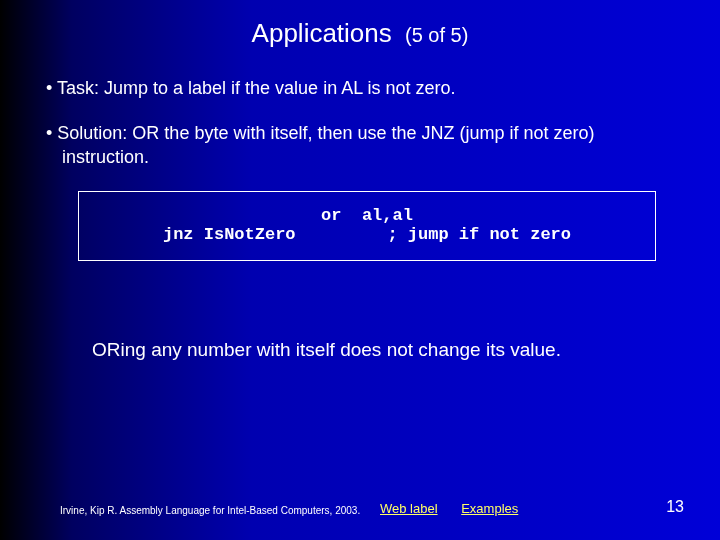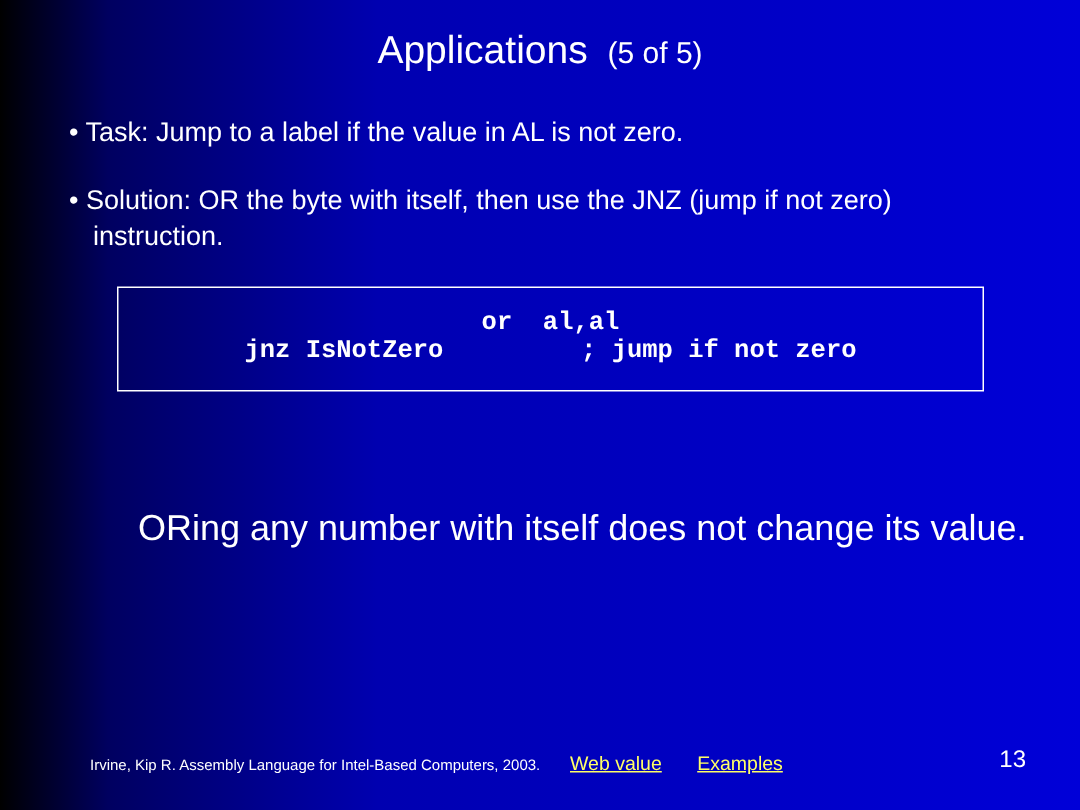--- a/index.html
+++ b/index.html
@@ -43,21 +43,21 @@
     margin: 10px 30px 0 46px;
     padding: 14px 18px 16px 18px;
     font-family: "Courier New", Courier, monospace;
     font-size: 17px;
     font-weight: bold;
     white-space: pre;
     color: #ffffff;
     text-align: center;
   }
   .note {
-    font-size: 24px;
+    font-size: 19px;
     margin: 78px 0 0 60px;
   }
   .footer {
     position: absolute;
     bottom: 24px;
     left: 0;
     width: 100%;
   }
   .footer-cite {
     position: absolute;
@@ -97,17 +97,17 @@
   <div class="bullet">Task: Jump to a label if the value in AL is not zero.</div>
   <div class="bullet">Solution: OR the byte with itself, then use the JNZ (jump if not zero) instruction.</div>
   <div class="code-box">or  al,al
 jnz IsNotZero         ; jump if not zero</div>
   <div class="note">ORing any number with itself does not change its value.</div>
 </div>
 
 <div class="footer">
   <div class="footer-cite">Irvine, Kip R. Assembly Language for Intel-Based Computers, 2003.</div>
   <div class="footer-links">
-    <span>Web value</span>
+    <span>Web label</span>
     <span>Examples</span>
   </div>
   <div class="page-num">13</div>
 </div>
 
 </body></html>

